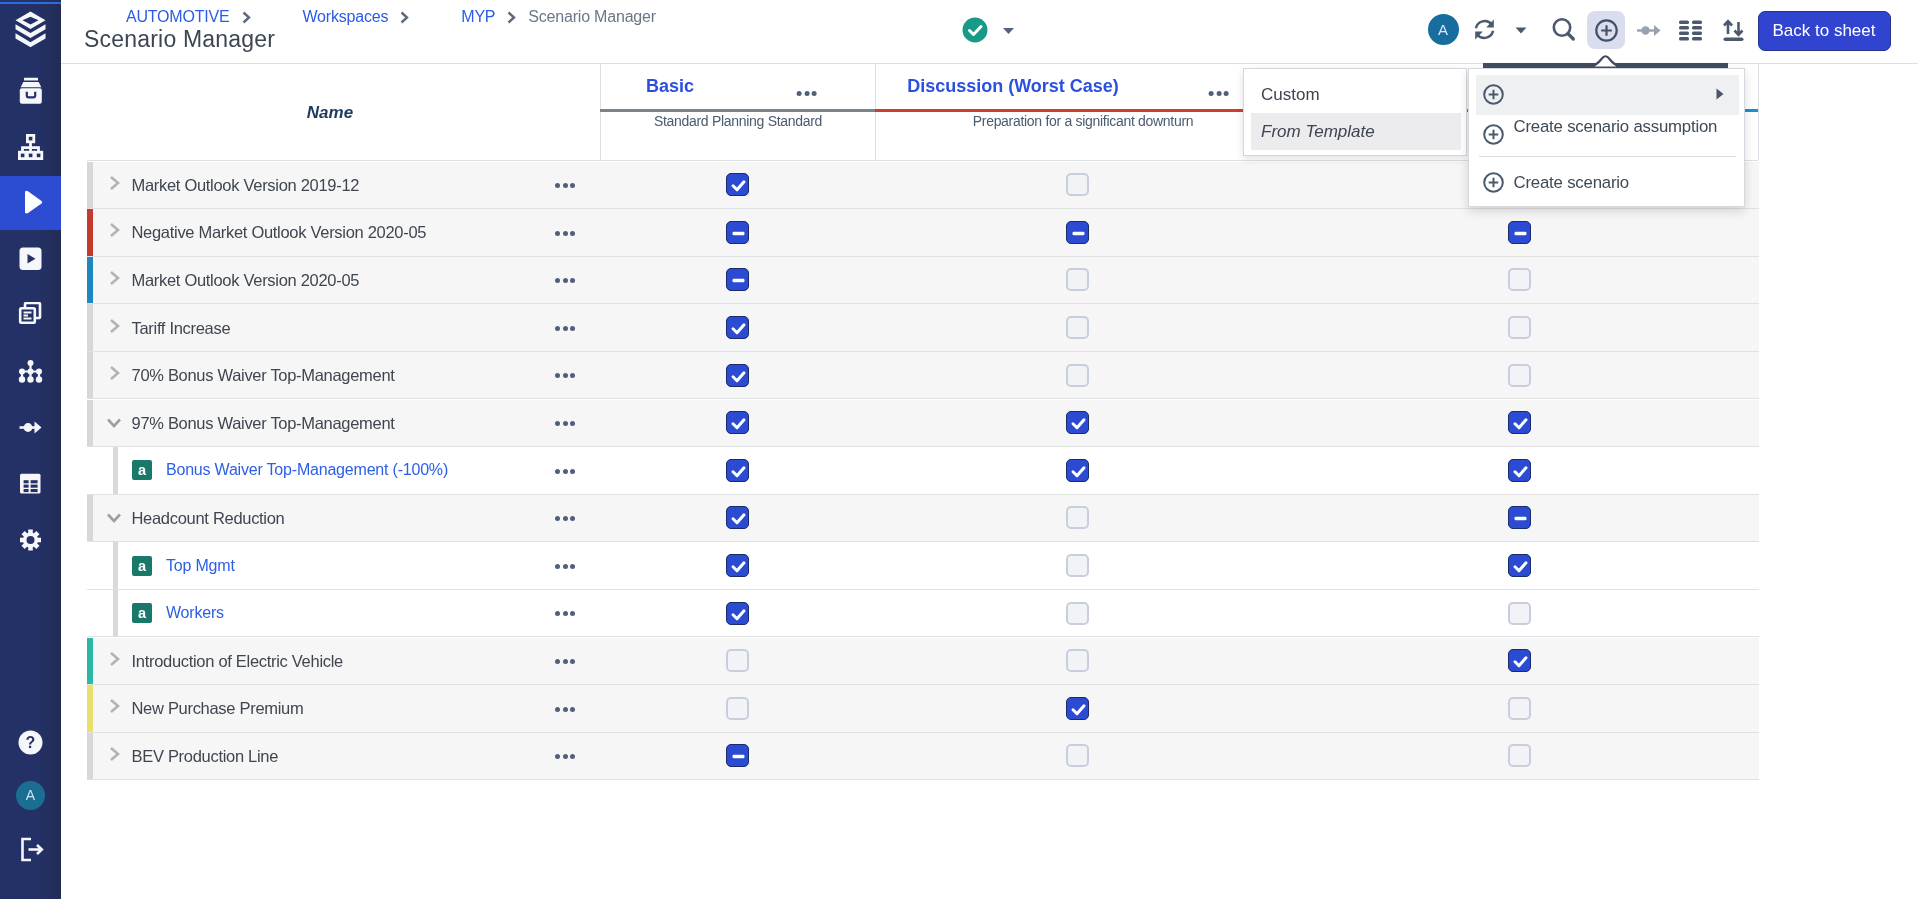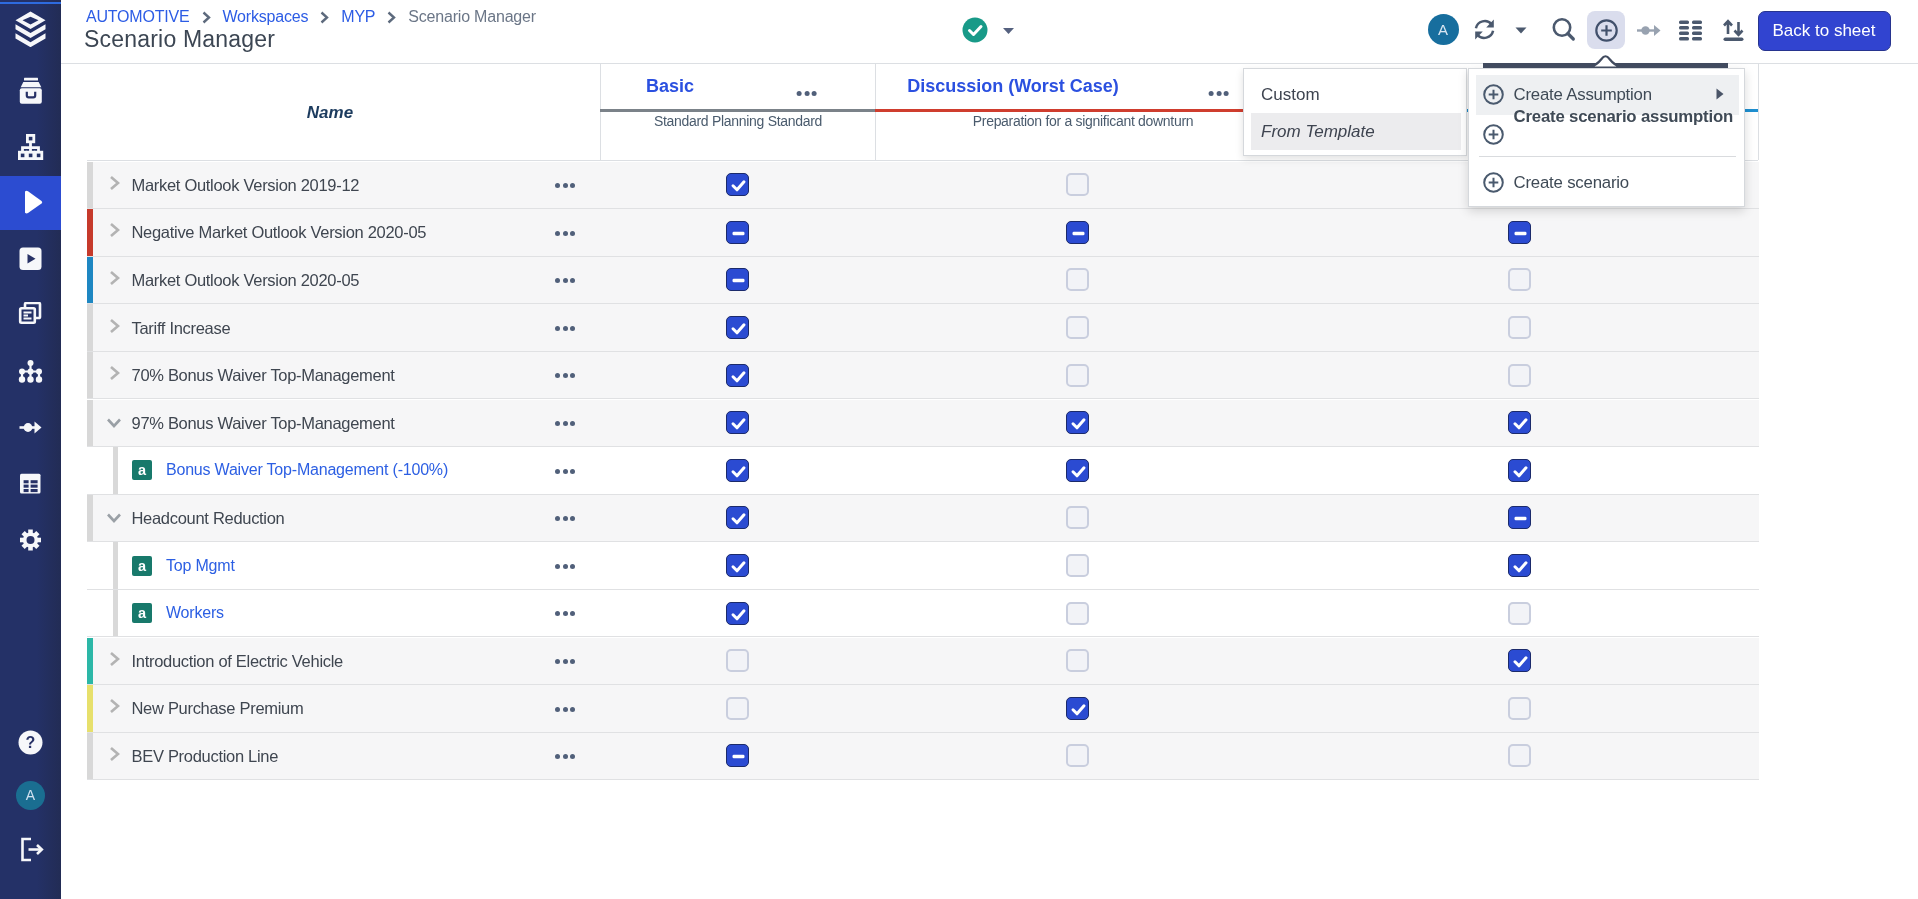--- a/index.html
+++ b/index.html
@@ -10,21 +10,21 @@
 
 
 #sidebar { position:absolute; left:0; top:0; width:61px; height:899px;
   background:linear-gradient(90deg,#243167 0%,#243167 60%,#222c55 100%); }
 #sidebar .topline { position:absolute; left:0; top:2px; width:61px; height:2px; background:#2e6bdf; }
 #sidebar .active { position:absolute; left:0; top:176px; width:61px; height:54px; background:#2c4cd1; }
 .sicon { position:absolute; left:0; width:61px; text-align:center; }
 
 
 #crumb { position:absolute; left:86px; top:8px; font-size:16px; color:#6b7687; letter-spacing:-0.2px; }
-#crumb a { color:#2c5ce5; text-decoration:none; }
+#crumb a { color:#2c5ce5; text-decoration:none;margin-left:40px; }
 #crumb .sep { display:inline-block; margin:0 12px; }
 #title { position:absolute; left:84px; top:26px; font-size:23px; color:#3c4653; letter-spacing:0.2px; }
 
 
 .vline { position:absolute; width:1px; background:#dcdfe3; }
 .hline { position:absolute; height:1px; background:#dcdfe3; }
 .coltitle { position:absolute; font-size:18px; font-weight:bold; color:#2b50e0; transform:translateX(-50%); white-space:nowrap; }
 .subt { position:absolute; font-size:14px; letter-spacing:-0.3px; color:#4a5b6d; transform:translateX(-50%); white-space:nowrap; }
 .dot { display:inline-block; width:5px; height:5px; border-radius:50%; background:#51607a; margin:0 1.3px; vertical-align:middle; }
 
@@ -464,22 +464,21 @@
         <div class="cb off" style="left:1420.5px"></div>
       </div>
 </div>
 
 <div id="menu1">
   <div class="mi" style="top:7px;">Custom</div>
   <div class="mi" style="top:44px; background:#ececee;font-style:italic;">From Template</div>
 </div>
 <div id="menu2">
   <div class="m2i" style="top:6px; height:40px; background:#eef0f2;"></div>
-  <div class="m2i" style="top:6px; height:40px; line-height:40px; padding-left:38px;">Create Assumption</div>
-  <div class="m2i" style="top:28px; height:40px; line-height:40px; padding-left:38px;font-weight:bold;">Create scenario assumption</div>
+  <div class="m2i" style="top:38px; height:40px; line-height:40px; padding-left:38px;">Create scenario assumption</div>
   <div class="abs" style="left:10px; top:87px; width:257px; height:1px; background:#d9dbde;"></div>
   <div class="m2i" style="top:94px; height:40px; line-height:40px; padding-left:38px;">Create scenario</div>
   <svg class="abs" style="left:14px; top:15px" width="21" height="21" viewBox="0 0 21 21">
     <circle cx="10.5" cy="10.5" r="9.3" fill="none" stroke="#4a5a6e" stroke-width="2"></circle>
     <path d="M10.5 5.7 v9.6 M5.7 10.5 h9.6" stroke="#4a5a6e" stroke-width="2"></path>
   </svg>
   <svg class="abs" style="left:14px; top:55px" width="21" height="21" viewBox="0 0 21 21">
     <circle cx="10.5" cy="10.5" r="9.3" fill="none" stroke="#4a5a6e" stroke-width="2"></circle>
     <path d="M10.5 5.7 v9.6 M5.7 10.5 h9.6" stroke="#4a5a6e" stroke-width="2"></path>
   </svg>

